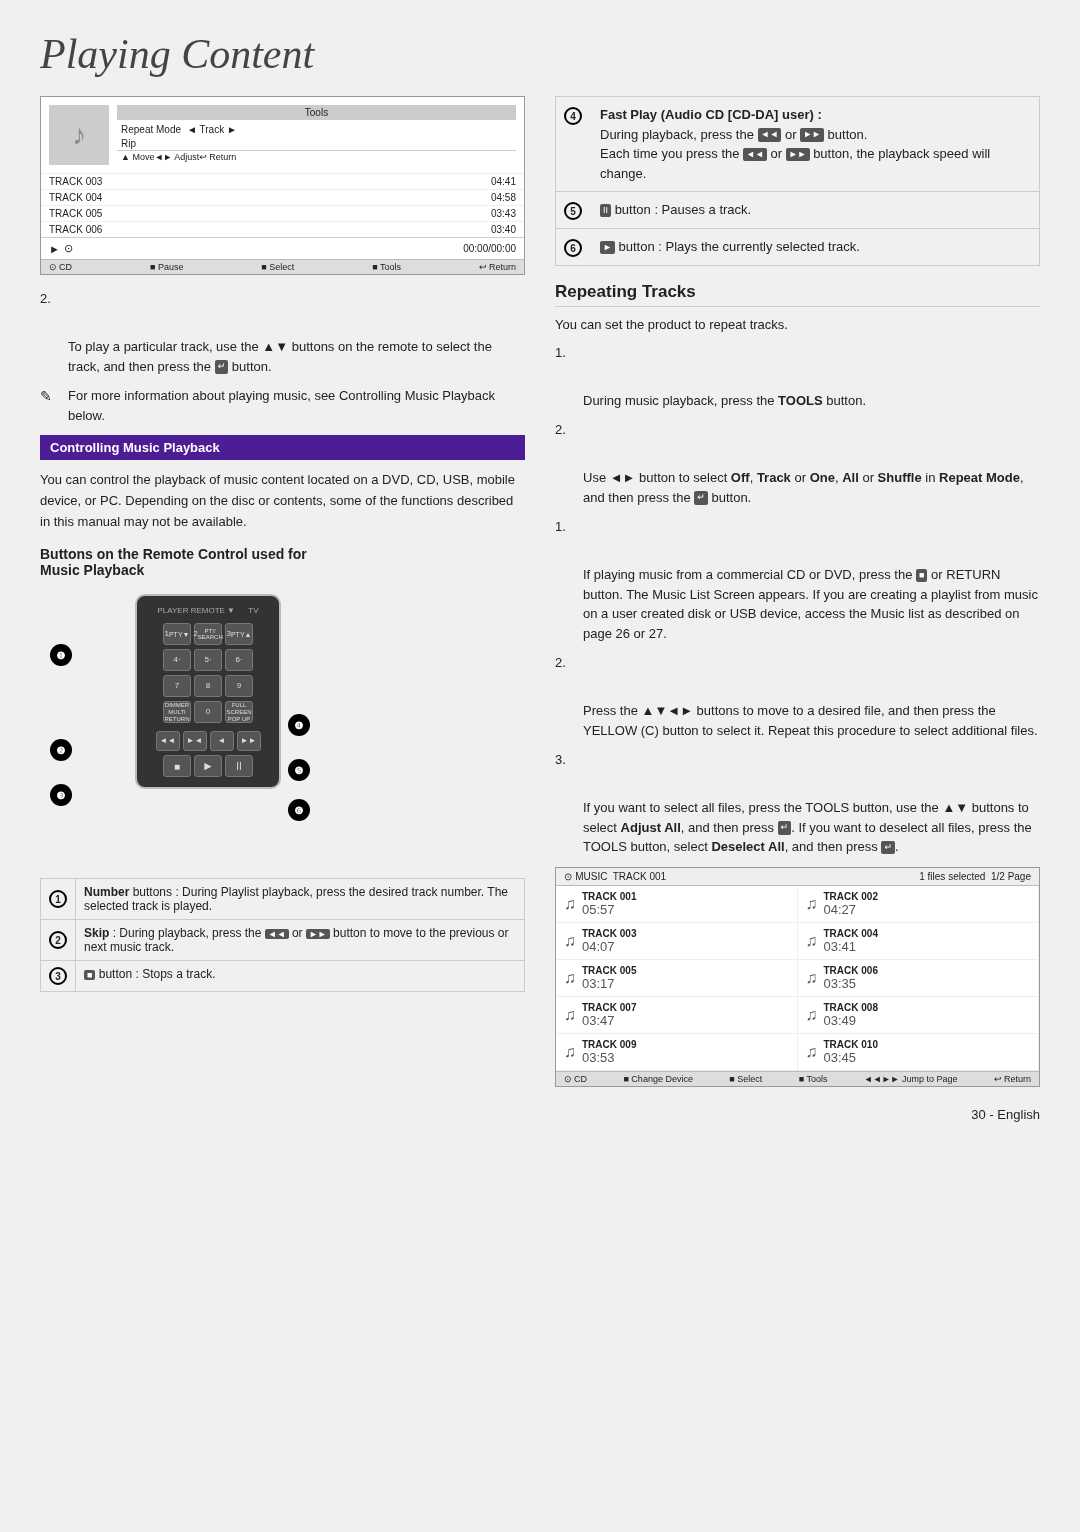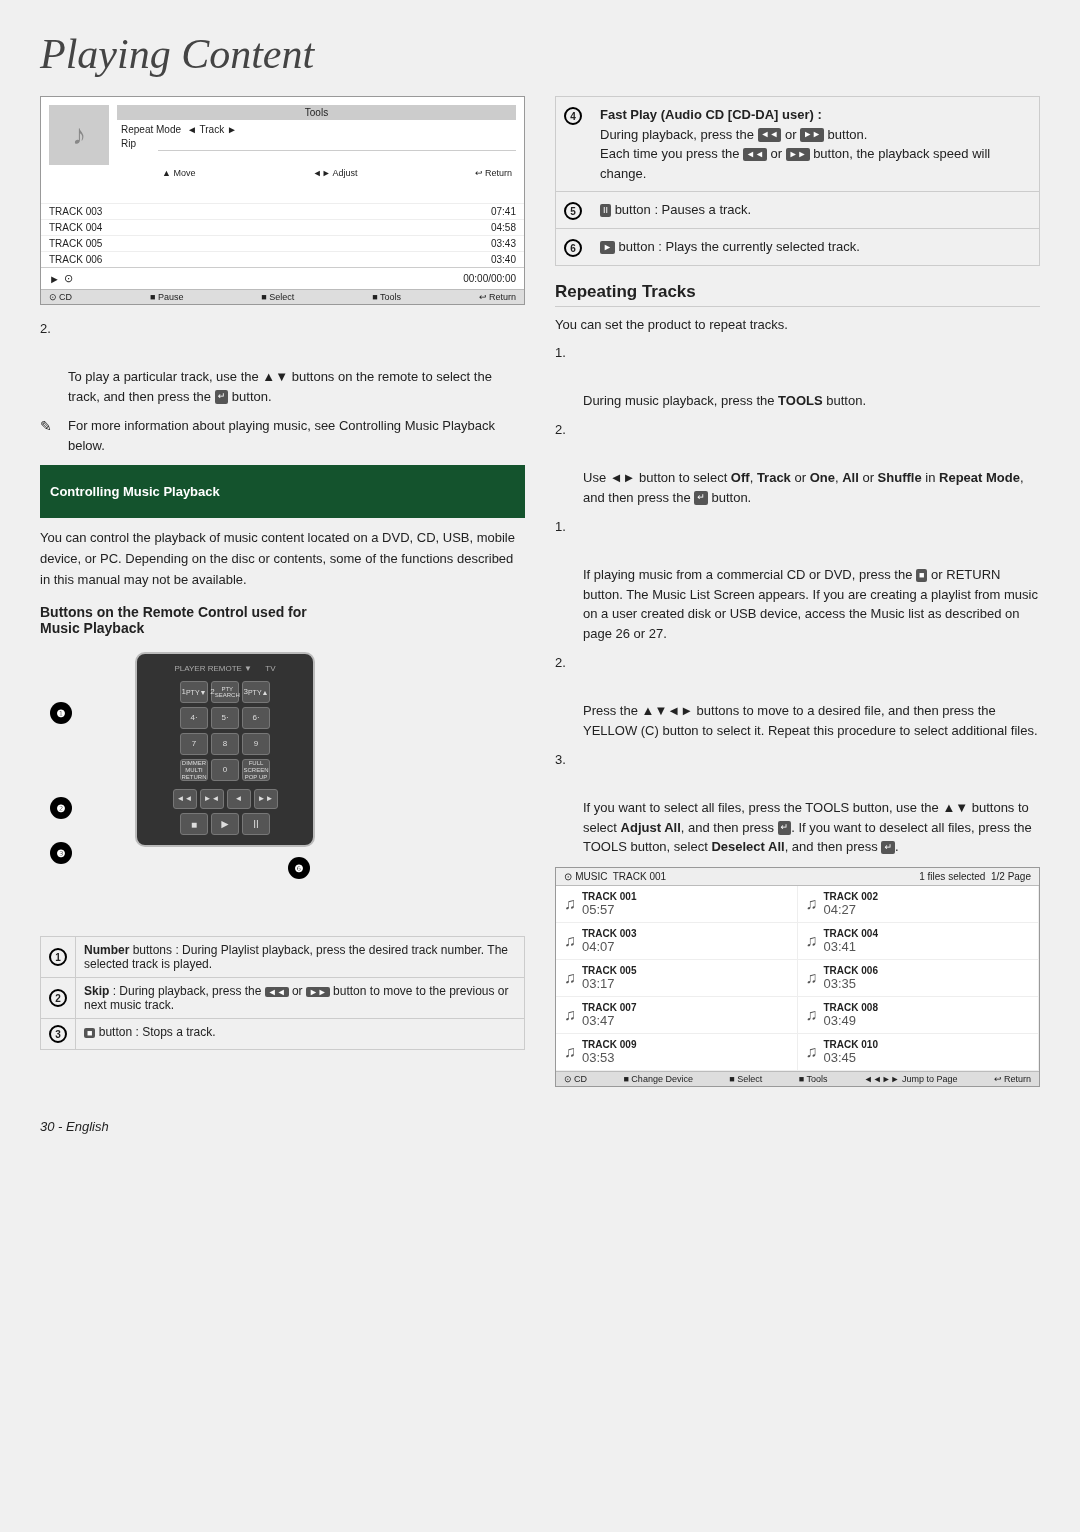--- a/index.html
+++ b/index.html
@@ -75,25 +75,23 @@
     }
     .tools-mode {
       display: flex;
       gap: 6px;
       padding: 0 4px;
       font-size: 10px;
       margin-bottom: 2px;
     }
     .tools-nav {
       display: flex;
-      justify-content: space-between;
       font-size: 9px;
-      padding: 17px 4px;
+      padding: 1px 4px;
       border-top: 1px solid #ccc;
-      margin-left: 41px;
     }
     .track-list-row {
       display: flex;
       justify-content: space-between;
       padding: 2px 8px;
       font-size: 10px;
       border-top: 1px solid #eee;
     }
     .player-bottom {
       display: flex;
@@ -135,37 +133,37 @@
     .note-item {
       display: flex;
       gap: 8px;
       margin-bottom: 10px;
       line-height: 1.5;
     }
     .note-icon { min-width: 20px; font-size: 14px; }
 
     
     .section-header-dark {
-      background: #14532d;
+      background: #4c1d95;
       color: #fff;
       font-weight: bold;
       font-size: 13px;
-      padding: 19px 10px;
+      padding: 5px 10px;
       margin-bottom: 10px;
     }
 
     
     .section-subhead {
       font-weight: bold;
       font-size: 14px;
       margin-top: 12px;
       margin-bottom: 6px;
     }
     .remote-img {
-      width: 180px;
+      width: 146px;
       margin-left: 40px;
       border: 2px solid #bbb;
       border-radius: 10px;
       background: #333;
       padding: 10px;
       display: flex;
       flex-direction: column;
       align-items: center;
       gap: 4px;
     }
@@ -319,24 +317,23 @@
       background: #ddd;
       display: flex;
       justify-content: space-between;
       padding: 2px 8px;
       font-size: 9px;
       border-top: 1px solid #bbb;
     }
 
     
     .page-number {
-      text-align: left;
-      margin-top: 32px;
+      text-align: right;
+      margin-top: 20px;
       font-size: 13px;
-      font-style: italic;
     }
 
     .bold { font-weight: bold; }
     .inline-btn {
       display: inline-block;
       background: #555;
       color: #fff;
       padding: 0px 3px;
       font-size: 9px;
       border-radius: 2px;
@@ -368,21 +365,21 @@
           </div>
           <div class="tools-nav">
             <span>▲ Move</span>
             <span>◄► Adjust</span>
             <span>↩ Return</span>
           </div>
         </div>
       </div>
       <div class="track-list-row">
         <span>TRACK 003</span>
-        <span>07:41</span>
+        <span>04:41</span>
       </div>
       <div class="track-list-row">
         <span>TRACK 004</span>
         <span>04:58</span>
       </div>
       <div class="track-list-row">
         <span>TRACK 005</span>
         <span>03:43</span>
       </div>
       <div class="track-list-row">

